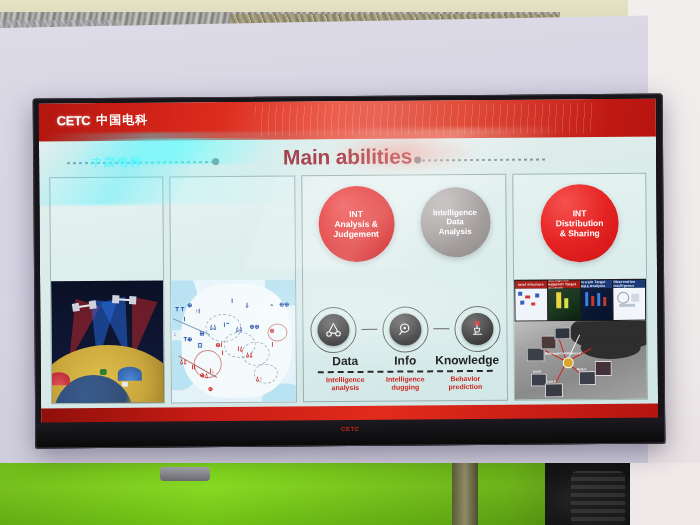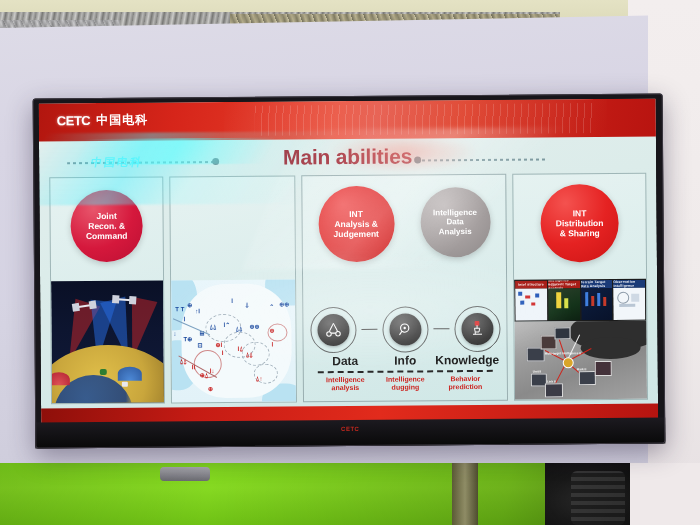--- a/index.html
+++ b/index.html
@@ -207,23 +207,20 @@
           <div class="deco-dot"></div>
         </div>
         <div class="deco-right">
           <div class="deco-dash"></div>
           <div class="deco-dot"></div>
         </div>
 
         <div class="panels">
 
           <div class="panel p1">
-            <div class="bubble b-red" style="width:72px;height:72px;font-size:8.5px;margin-top:12px;white-space:pre-line;">Joint
-Recon. &amp;
-Command</div>
             <div class="art">
               <div class="earth-art">
                 <div class="cone cone-r" style="left:14px;top:20px;transform:rotate(18deg);"></div>
                 <div class="cone cone-b" style="left:56px;top:18px;transform:rotate(-14deg);"></div>
                 <div class="cone cone-r" style="left:74px;top:18px;transform:rotate(12deg);"></div>
                 <div class="cone cone-b" style="left:36px;top:20px;transform:rotate(6deg);"></div>
                 <div class="sat" style="left:22px;top:24px;transform:rotate(-8deg);"></div>
                 <div class="sat" style="left:62px;top:18px;transform:rotate(4deg);"></div>
                 <div class="earth"></div>
                 <div class="earth-sea"></div>

